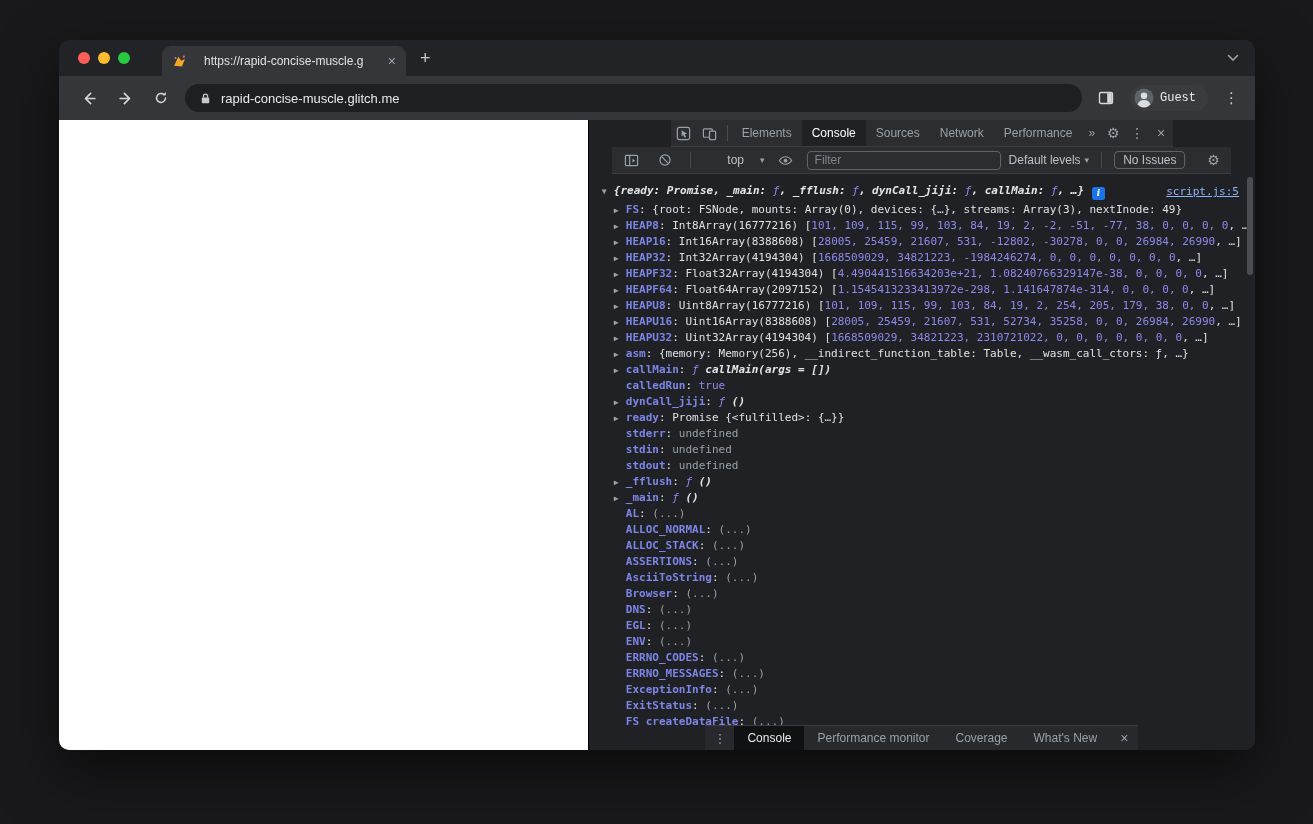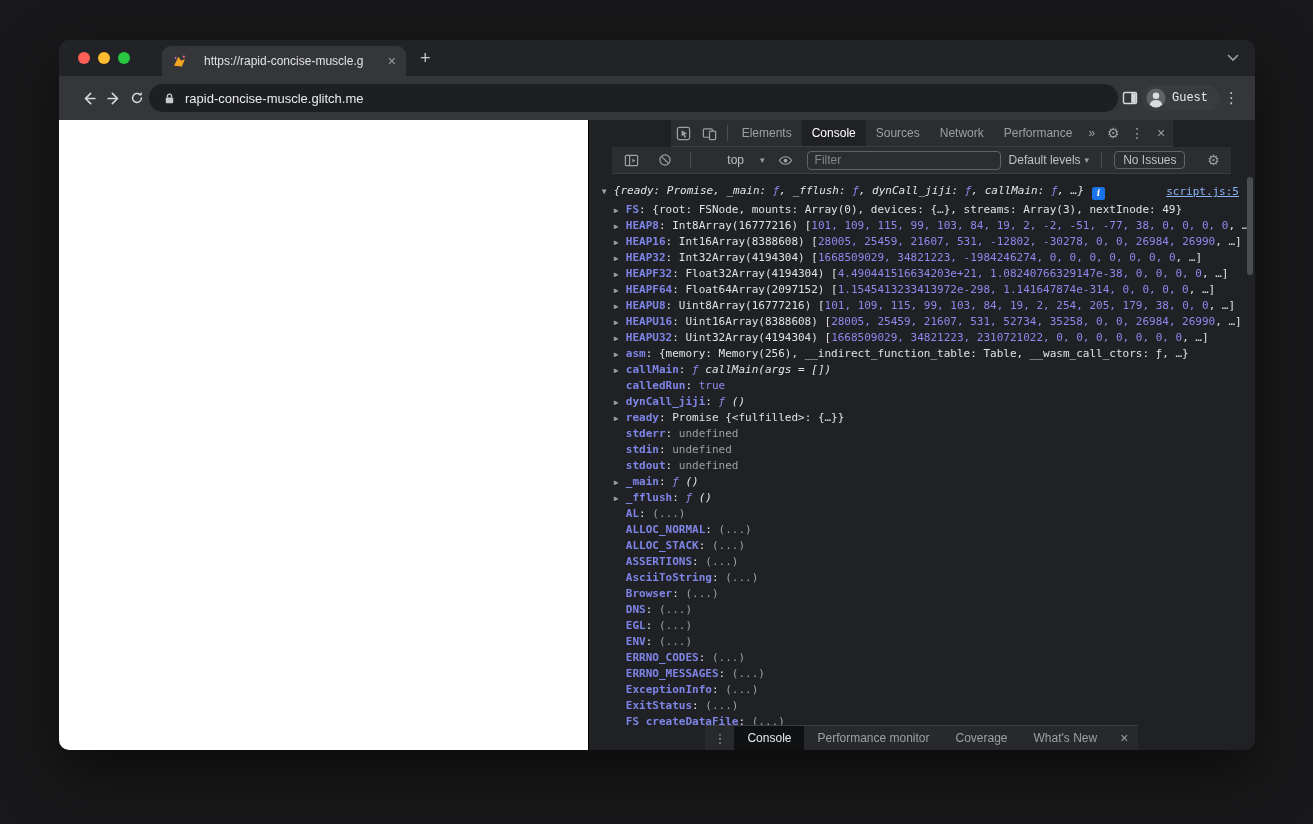--- a/index.html
+++ b/index.html
@@ -20,21 +20,21 @@
          border-radius:9px 9px 0 0; display:flex; align-items:center; padding:0 8px 0 10px; gap:17px; }
   .favicon { width:15px; height:15px; flex:0 0 auto; display:flex; }
   .tab-title { flex:1; font-size:12px; color:#dfe1e5; white-space:nowrap; overflow:hidden; }
   .tab-close { color:#9aa0a6; font-size:14px; line-height:14px; padding:0 2px; cursor:default; }
   .newtab { color:#c7cacd; font-size:18px; line-height:18px; margin-left:14px; }
   .tabstrip .flexspacer { flex:1; }
   .tabsearch { margin-right:16px; display:flex; align-items:center; }
 
   
   .toolbar { height:44px; background:#35363a; display:flex; align-items:center;
-             padding:0 12px 0 18px; }
+             padding:0 12px 0 18px; gap:12px; }
   .navbtn { width:24px; height:24px; display:flex; align-items:center; justify-content:center; }
   .omnibox { flex:1; height:28px; background:#1e1f22; border-radius:14px; display:flex;
              align-items:center; padding:0 14px; gap:9px; }
   .url { font-size:13px; color:#e8eaed; }
   .guest { display:flex; align-items:center; gap:6px; background:#3a3b3f; border-radius:14px;
            padding:3px 12px 3px 4px; }
   .guest-label { font-size:12px; color:#e8eaed;font-family:Liberation Mono, monospace; }
   .kebab { color:#c7cacd; font-size:15px; padding:0 4px; }
 
   
@@ -73,21 +73,21 @@
                font-family:"DejaVu Sans Mono",monospace; font-size:11px; line-height:16px;
                color:#e8eaed; }
   .crow { height:16px; line-height:16px; white-space:pre; padding-left:13px; overflow:hidden; }
   .crow.first { height:19px; position:relative; }
   .crow.ind { padding-left:25px; }
   .twisty { display:inline-block; width:12px; font-size:8px; color:#9aa0a6; }
   .s-key { color:#7d85e6; font-weight:bold; }
   .s-wh  { color:#dfe1e5; }
   .s-num { color:#9287ee; }
   .s-fn  { color:#9287ee; font-style:italic; }
-  .s-it  { color:#e3e5e8; font-style:italic; }
+  .s-it  { color:#e3e5e8; font-style:italic;font-weight:bold; }
   .s-gy  { color:#9aa0a6; }
   .info-badge { display:inline-block; width:13px; height:13px; background:#1a73e8; color:#fff;
                 border-radius:2.5px; font-size:9px; line-height:13px; text-align:center;
                 font-weight:bold; font-style:italic; margin-left:8px; vertical-align:-2px;
                 font-family:"DejaVu Serif",serif; }
   .src-link { position:absolute; right:16px; top:1px; color:#8ab4f8; text-decoration:underline; }
 
   
   .dt-scroll { position:absolute; top:55px; bottom:25px; right:0; width:10px; }
   .dt-scroll .thumb { position:absolute; top:2px; left:2px; width:6px; height:98px;
@@ -262,22 +262,22 @@
           <div class="crow ind"><span class="twisty">▶</span><span class="s-key">HEAPU16</span><span class="s-wh">: Uint16Array(8388608) [</span><span class="s-num">28005, 25459, 21607, 531, 52734, 35258, 0, 0, 26984, 26990</span><span class="s-wh">, …]</span></div>
           <div class="crow ind"><span class="twisty">▶</span><span class="s-key">HEAPU32</span><span class="s-wh">: Uint32Array(4194304) [</span><span class="s-num">1668509029, 34821223, 2310721022, 0, 0, 0, 0, 0, 0, 0</span><span class="s-wh">, …]</span></div>
           <div class="crow ind"><span class="twisty">▶</span><span class="s-key">asm</span><span class="s-wh">: {memory: Memory(256), __indirect_function_table: Table, __wasm_call_ctors: ƒ, …}</span></div>
           <div class="crow ind"><span class="twisty">▶</span><span class="s-key">callMain</span><span class="s-wh">: </span><span class="s-fn">ƒ </span><span class="s-it">callMain(args = [])</span></div>
           <div class="crow ind"><span class="twisty"></span><span class="s-key">calledRun</span><span class="s-wh">: </span><span class="s-num">true</span></div>
           <div class="crow ind"><span class="twisty">▶</span><span class="s-key">dynCall_jiji</span><span class="s-wh">: </span><span class="s-fn">ƒ </span><span class="s-it">()</span></div>
           <div class="crow ind"><span class="twisty">▶</span><span class="s-key">ready</span><span class="s-wh">: Promise {&lt;fulfilled&gt;: {…}}</span></div>
           <div class="crow ind"><span class="twisty"></span><span class="s-key">stderr</span><span class="s-wh">: </span><span class="s-gy">undefined</span></div>
           <div class="crow ind"><span class="twisty"></span><span class="s-key">stdin</span><span class="s-wh">: </span><span class="s-gy">undefined</span></div>
           <div class="crow ind"><span class="twisty"></span><span class="s-key">stdout</span><span class="s-wh">: </span><span class="s-gy">undefined</span></div>
+          <div class="crow ind"><span class="twisty">▶</span><span class="s-key">_fflush</span><span class="s-wh">: </span><span class="s-fn">ƒ </span><span class="s-it">()</span></div>
           <div class="crow ind"><span class="twisty">▶</span><span class="s-key">_main</span><span class="s-wh">: </span><span class="s-fn">ƒ </span><span class="s-it">()</span></div>
-          <div class="crow ind"><span class="twisty">▶</span><span class="s-key">_fflush</span><span class="s-wh">: </span><span class="s-fn">ƒ </span><span class="s-it">()</span></div>
           <div class="crow ind"><span class="twisty"></span><span class="s-key">AL</span><span class="s-wh">: </span><span class="s-gy">(...)</span></div>
           <div class="crow ind"><span class="twisty"></span><span class="s-key">ALLOC_NORMAL</span><span class="s-wh">: </span><span class="s-gy">(...)</span></div>
           <div class="crow ind"><span class="twisty"></span><span class="s-key">ALLOC_STACK</span><span class="s-wh">: </span><span class="s-gy">(...)</span></div>
           <div class="crow ind"><span class="twisty"></span><span class="s-key">ASSERTIONS</span><span class="s-wh">: </span><span class="s-gy">(...)</span></div>
           <div class="crow ind"><span class="twisty"></span><span class="s-key">AsciiToString</span><span class="s-wh">: </span><span class="s-gy">(...)</span></div>
           <div class="crow ind"><span class="twisty"></span><span class="s-key">Browser</span><span class="s-wh">: </span><span class="s-gy">(...)</span></div>
           <div class="crow ind"><span class="twisty"></span><span class="s-key">DNS</span><span class="s-wh">: </span><span class="s-gy">(...)</span></div>
           <div class="crow ind"><span class="twisty"></span><span class="s-key">EGL</span><span class="s-wh">: </span><span class="s-gy">(...)</span></div>
           <div class="crow ind"><span class="twisty"></span><span class="s-key">ENV</span><span class="s-wh">: </span><span class="s-gy">(...)</span></div>
           <div class="crow ind"><span class="twisty"></span><span class="s-key">ERRNO_CODES</span><span class="s-wh">: </span><span class="s-gy">(...)</span></div>

